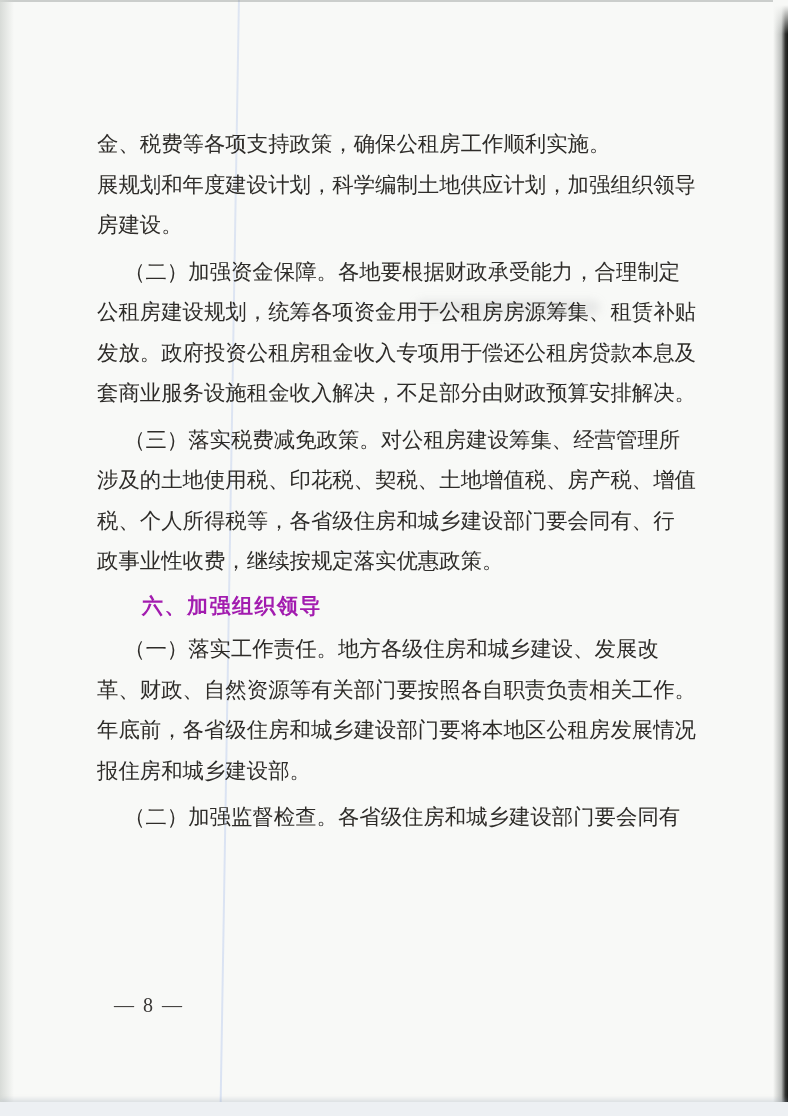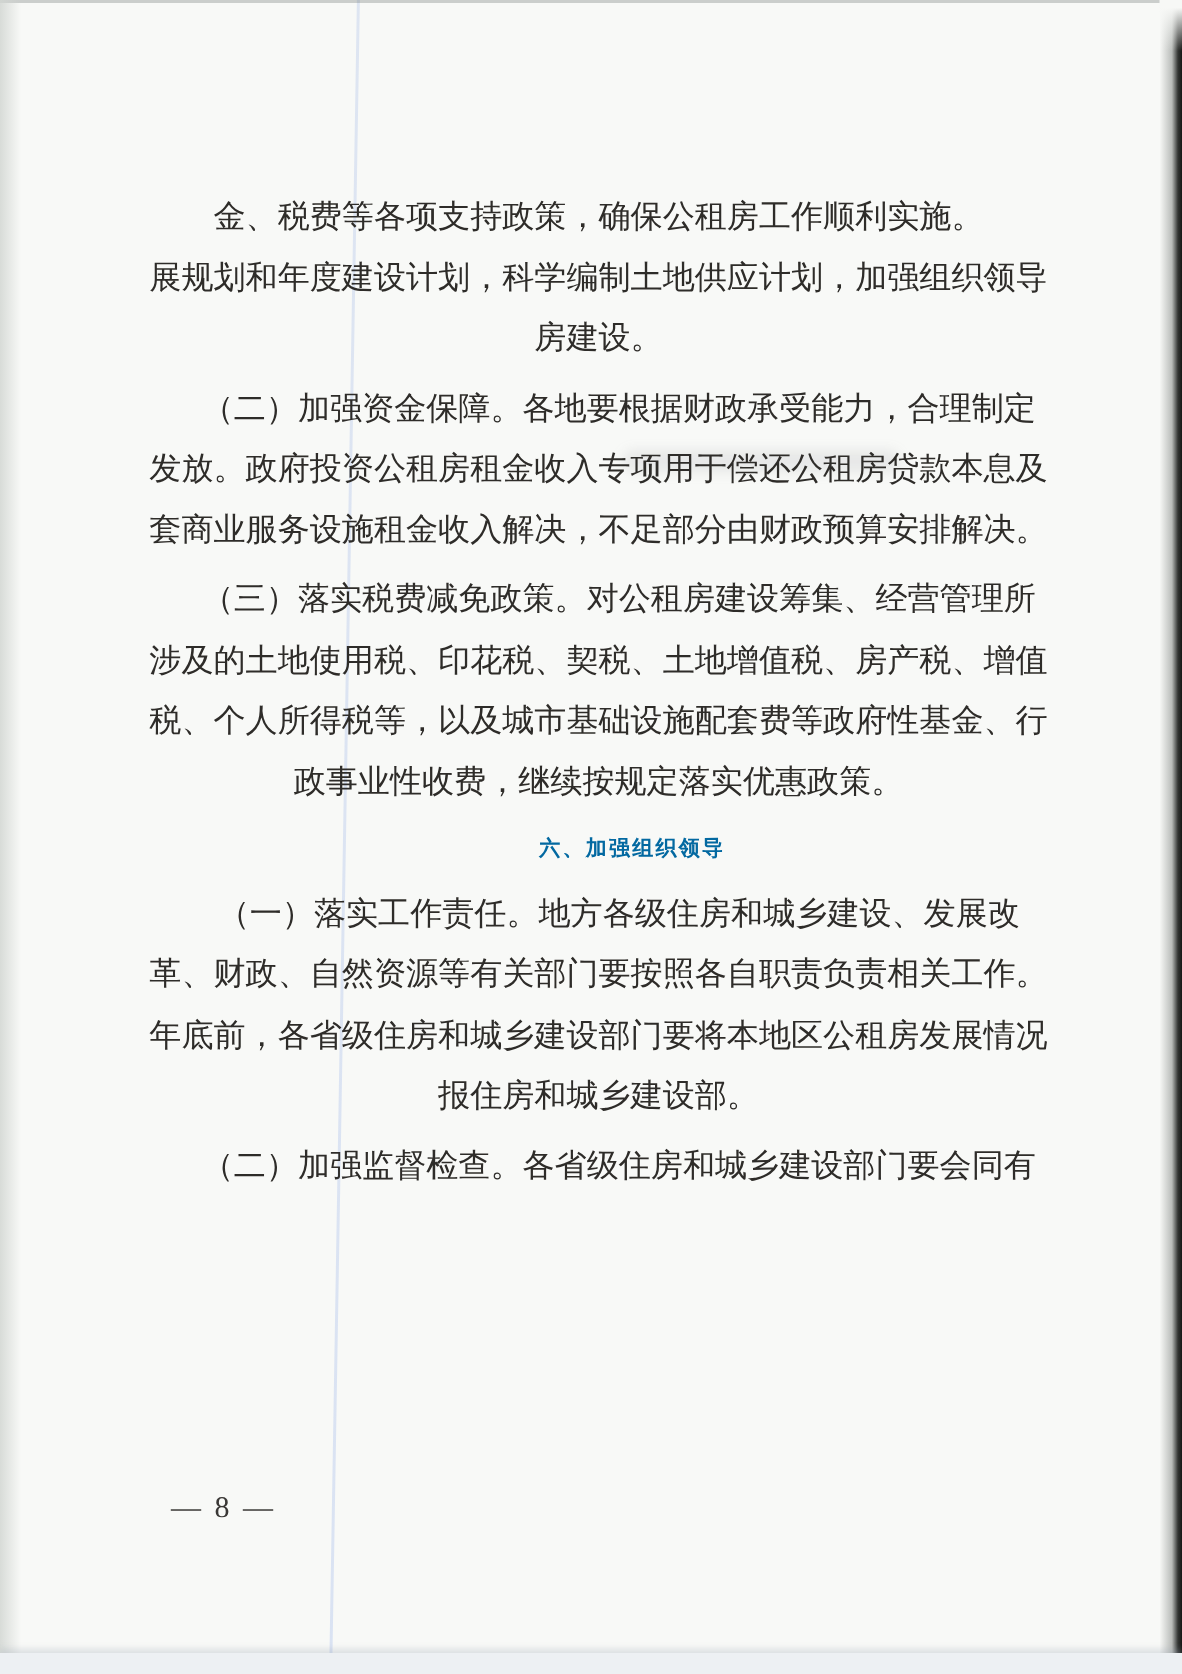--- a/index.html
+++ b/index.html
@@ -60,37 +60,36 @@
     top: 124px;
     width: 604px;
     font-size: 21.4px;
     line-height: 40.5px;
     color: #2e2c29;
     letter-spacing: 0px;
   }
   .line {
     white-space: nowrap;
     height: 40.5px;
-    text-align: center;
   }
   .indent {
     text-indent: 27px;
   }
   .sp {
     margin-top: 6px;
   }
   .heading {
     font-family: "Liberation Sans", sans-serif;
     font-weight: bold;
-    font-size: 14px;
+    font-size: 21px;
     letter-spacing: 1.5px;
     text-indent: 45px;
     margin-top: 4px;
     margin-bottom: 3px;
-    color: #0369a1;
+    color: #a21caf;
   }
   .footer {
     position: absolute;
     left: 114px;
     top: 994px;
     font-family: "Liberation Serif", serif;
     font-size: 20px;
     letter-spacing: 2px;
     color: #3a3836;
   }
@@ -101,25 +100,26 @@
 <div class="page">
 
   <div class="fold-line"></div>
   <div class="smudge"></div>
 
   <div class="textblock">
     <div class="line">金、税费等各项支持政策，确保公租房工作顺利实施。</div>
     <div class="line">展规划和年度建设计划，科学编制土地供应计划，加强组织领导</div>
     <div class="line">房建设。</div>
     <div class="line indent sp">（二）加强资金保障。各地要根据财政承受能力，合理制定</div>
+    <div class="line">公租房建设规划，统筹各项资金用于公租房房源筹集、租赁补贴</div>
     <div class="line">发放。政府投资公租房租金收入专项用于偿还公租房贷款本息及</div>
     <div class="line">套商业服务设施租金收入解决，不足部分由财政预算安排解决。</div>
     <div class="line indent sp">（三）落实税费减免政策。对公租房建设筹集、经营管理所</div>
     <div class="line">涉及的土地使用税、印花税、契税、土地增值税、房产税、增值</div>
-    <div class="line">税、个人所得税等，以及城市基础设施配套费等政府性基金、行</div>
+    <div class="line">税、个人所得税等，各省级住房和城乡建设部门要会同有、行</div>
     <div class="line">政事业性收费，继续按规定落实优惠政策。</div>
     <div class="line heading">六、加强组织领导</div>
     <div class="line indent">（一）落实工作责任。地方各级住房和城乡建设、发展改</div>
     <div class="line">革、财政、自然资源等有关部门要按照各自职责负责相关工作。</div>
     <div class="line">年底前，各省级住房和城乡建设部门要将本地区公租房发展情况</div>
     <div class="line">报住房和城乡建设部。</div>
     <div class="line indent sp">（二）加强监督检查。各省级住房和城乡建设部门要会同有</div>
   </div>
 
   <div class="footer">— 8 —</div>

